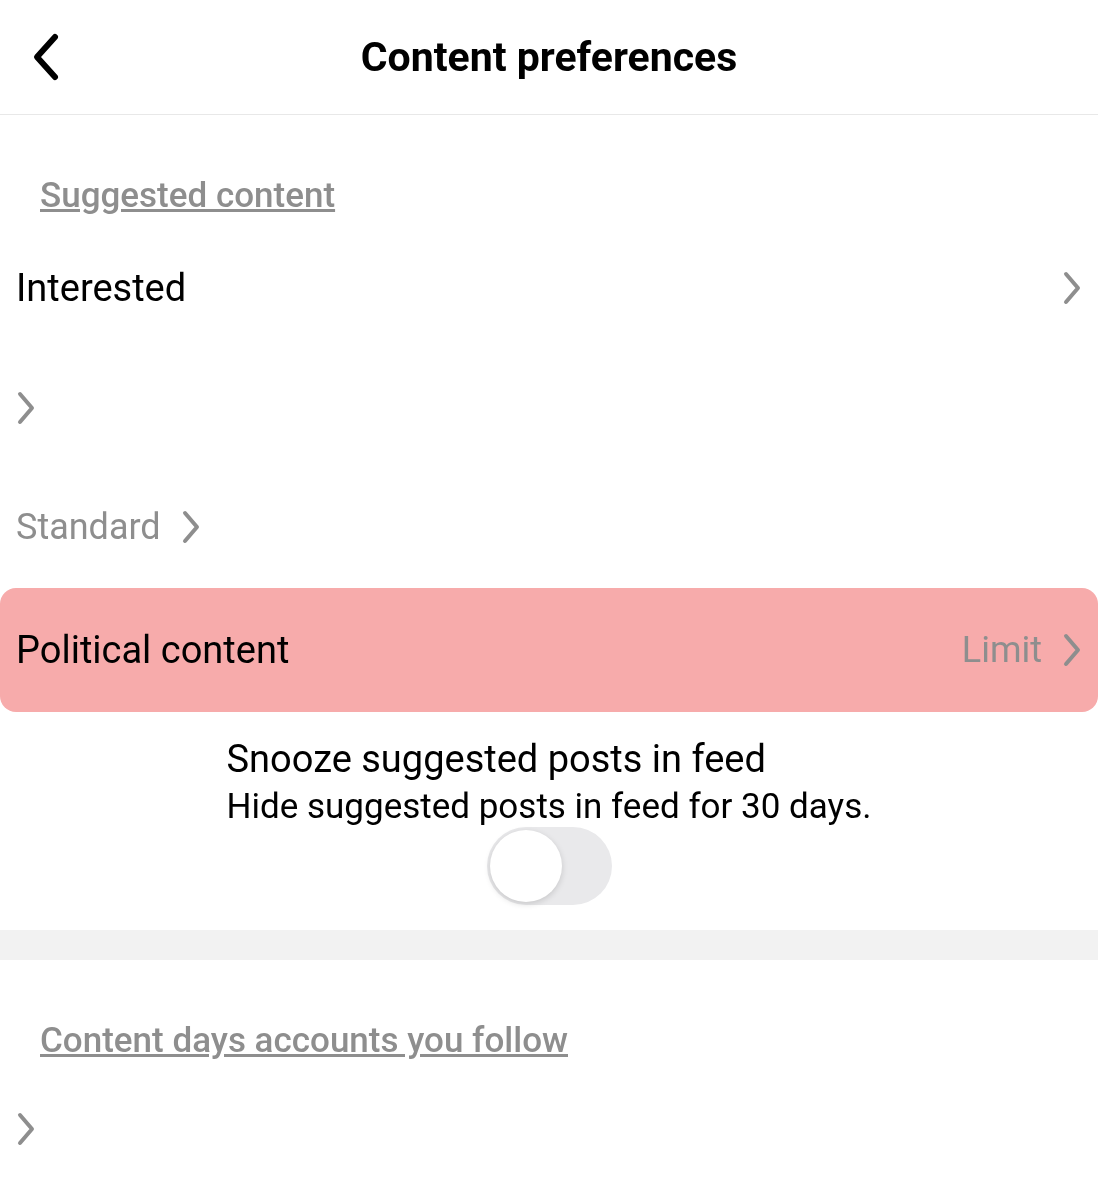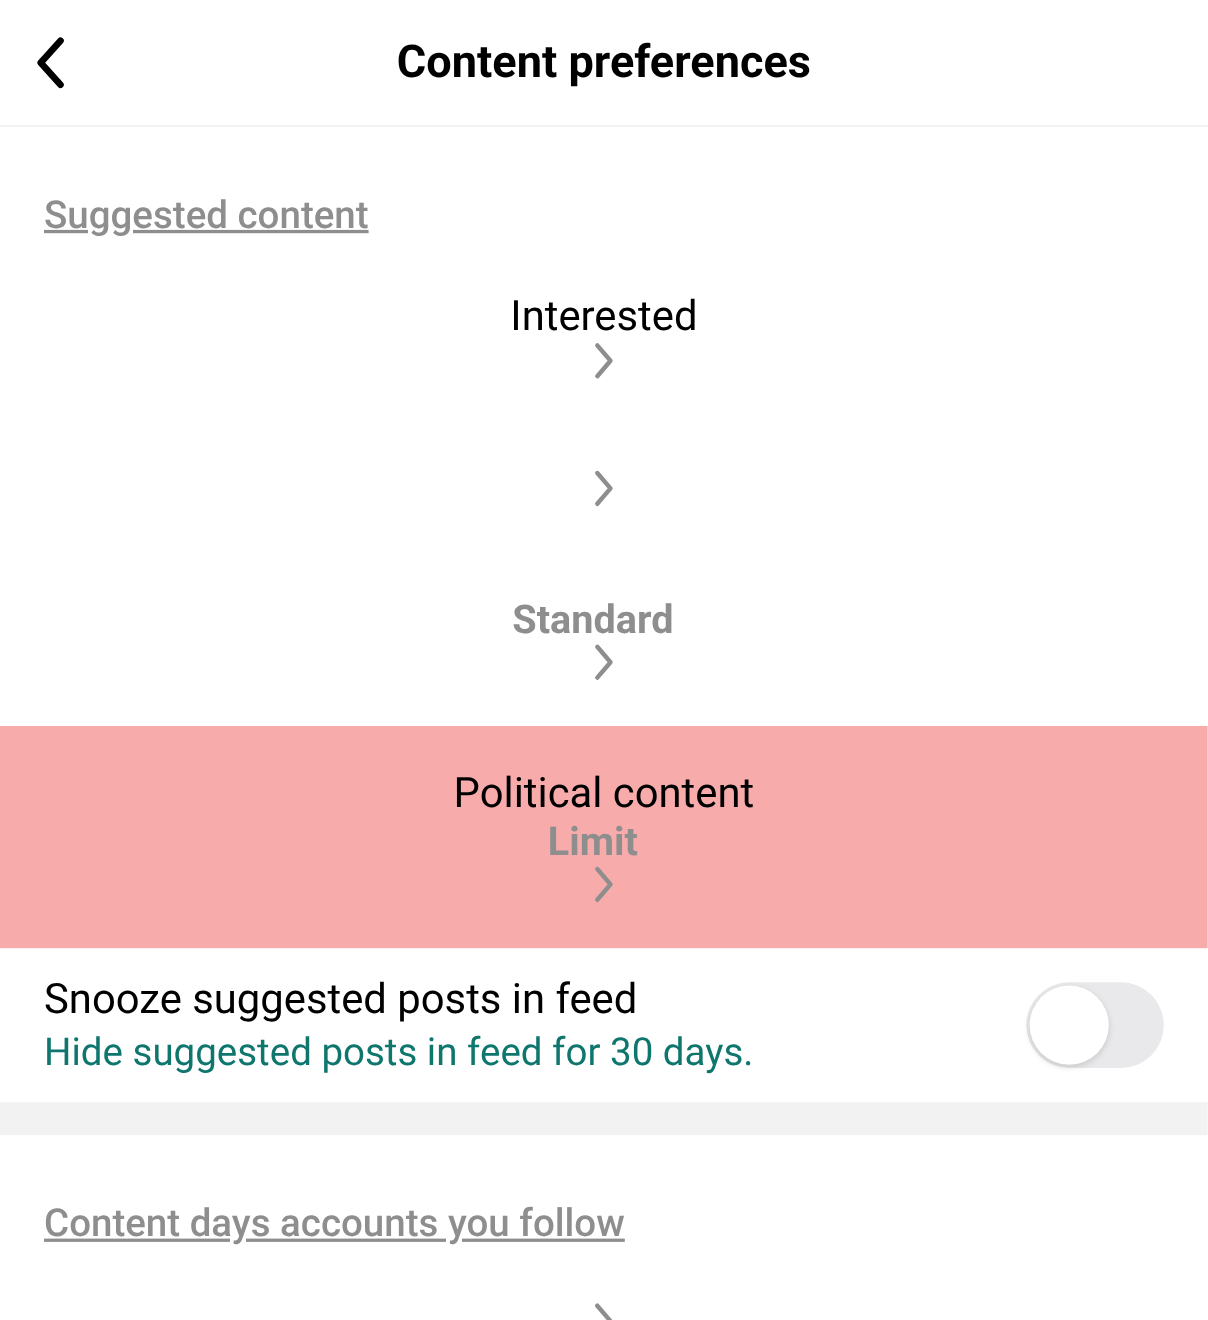--- a/index.html
+++ b/index.html
@@ -42,60 +42,60 @@
       font-size: 35px;
       font-weight: 500;
       color: #8e8e8e;
       text-decoration: underline;
     }
     .list-item {
       display: flex;
       align-items: center;
       padding: 40px 16px;
       cursor: pointer;
-      flex-direction: column;
     }
     .list-item.highlighted {
       background: #f7abab;
+      border-radius: 16px;
     }
     .list-item-label {
       flex: 1;
       font-size: 38px;
       font-weight: 400;
       color: #000000;
     }
     .list-item-value {
       font-size: 36px;
       color: #8e8e8e;
       margin-right: 20px;
-      font-weight: bold;
     }
     .chevron-right {
       display: flex;
       align-items: center;
     }
     .toggle-item {
       display: flex;
       align-items: center;
       padding: 25px 40px 25px 40px;
+      flex-direction: column;
     }
     .toggle-text {
       flex: 1;
       display: flex;
       flex-direction: column;
     }
     .toggle-title {
       font-size: 38px;
       font-weight: 400;
       color: #000000;
       margin-bottom: 5px;
     }
     .toggle-subtitle {
       font-size: 35px;
-      color: #0f766e;
+      color: #000000;
     }
     .toggle-switch {
       width: 125px;
       height: 78px;
       background: #e9e9eb;
       border-radius: 40px;
       position: relative;
       cursor: pointer;
     }
     .toggle-knob {

